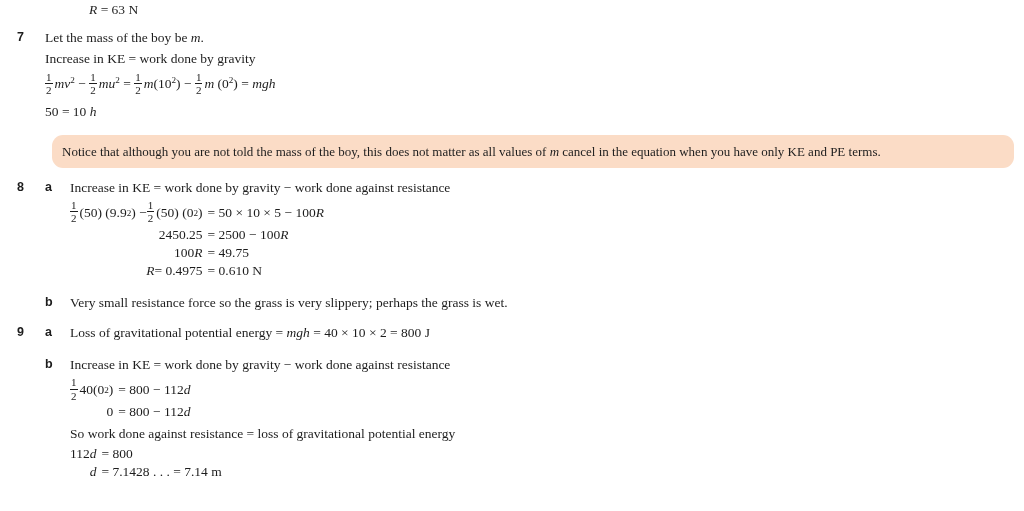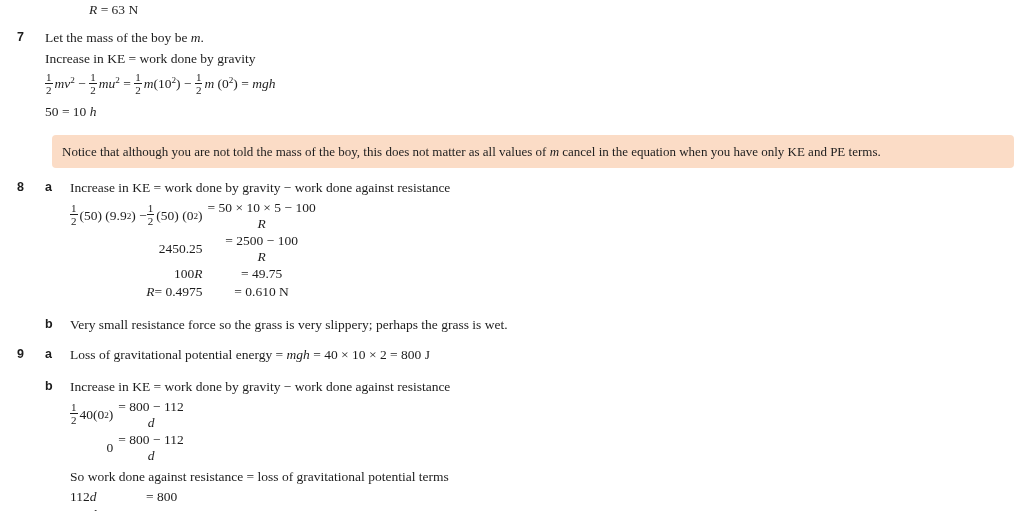--- a/index.html
+++ b/index.html
@@ -60,26 +60,26 @@
     margin: 2px 0;
   }
   .eq-lhs, .eq-rhs {
     font-size: 13.5px;
     display: flex;
     align-items: center;
     min-height: 17px;
     white-space: nowrap;
   }
   .eq-lhs { justify-content: flex-end; text-align: right; }
-  .eq-rhs { justify-content: flex-start; flex-direction: column; }
+  .eq-rhs { justify-content: flex-start; }
 
   .notice {
     margin: 13px 10px 0 35px;
     background: #fbdcc6;
-    border-radius: 4px;
+    border-radius: 11px;
     min-height: 33px;
     display: flex;
     align-items: center;
     padding: 1px 14px 1px 10px;
     box-sizing: border-box;
   }
   .notice-text { margin: 0; font-size: 13px; line-height: 17px; }
 </style>
 </head>
 <body style="background: rgb(255, 255, 255); color: rgb(29, 29, 29);">
@@ -203,21 +203,21 @@
               <span class="var">d</span>
             </div>
             <div class="eq-lhs">
               <span>0</span>
             </div>
             <div class="eq-rhs">
               <span>= 800 − 112 </span>
               <span class="var">d</span>
             </div>
           </div>
-          <div class="line"><span>So work done against resistance = loss of gravitational potential terms</span></div>
+          <div class="line"><span>So work done against resistance = loss of gravitational potential energy</span></div>
           <div class="align-group">
             <div class="eq-lhs">
               <span>112 </span>
               <span class="var">d</span>
             </div>
             <div class="eq-rhs">
               <span>= 800</span>
             </div>
             <div class="eq-lhs">
               <span class="var">d</span>

